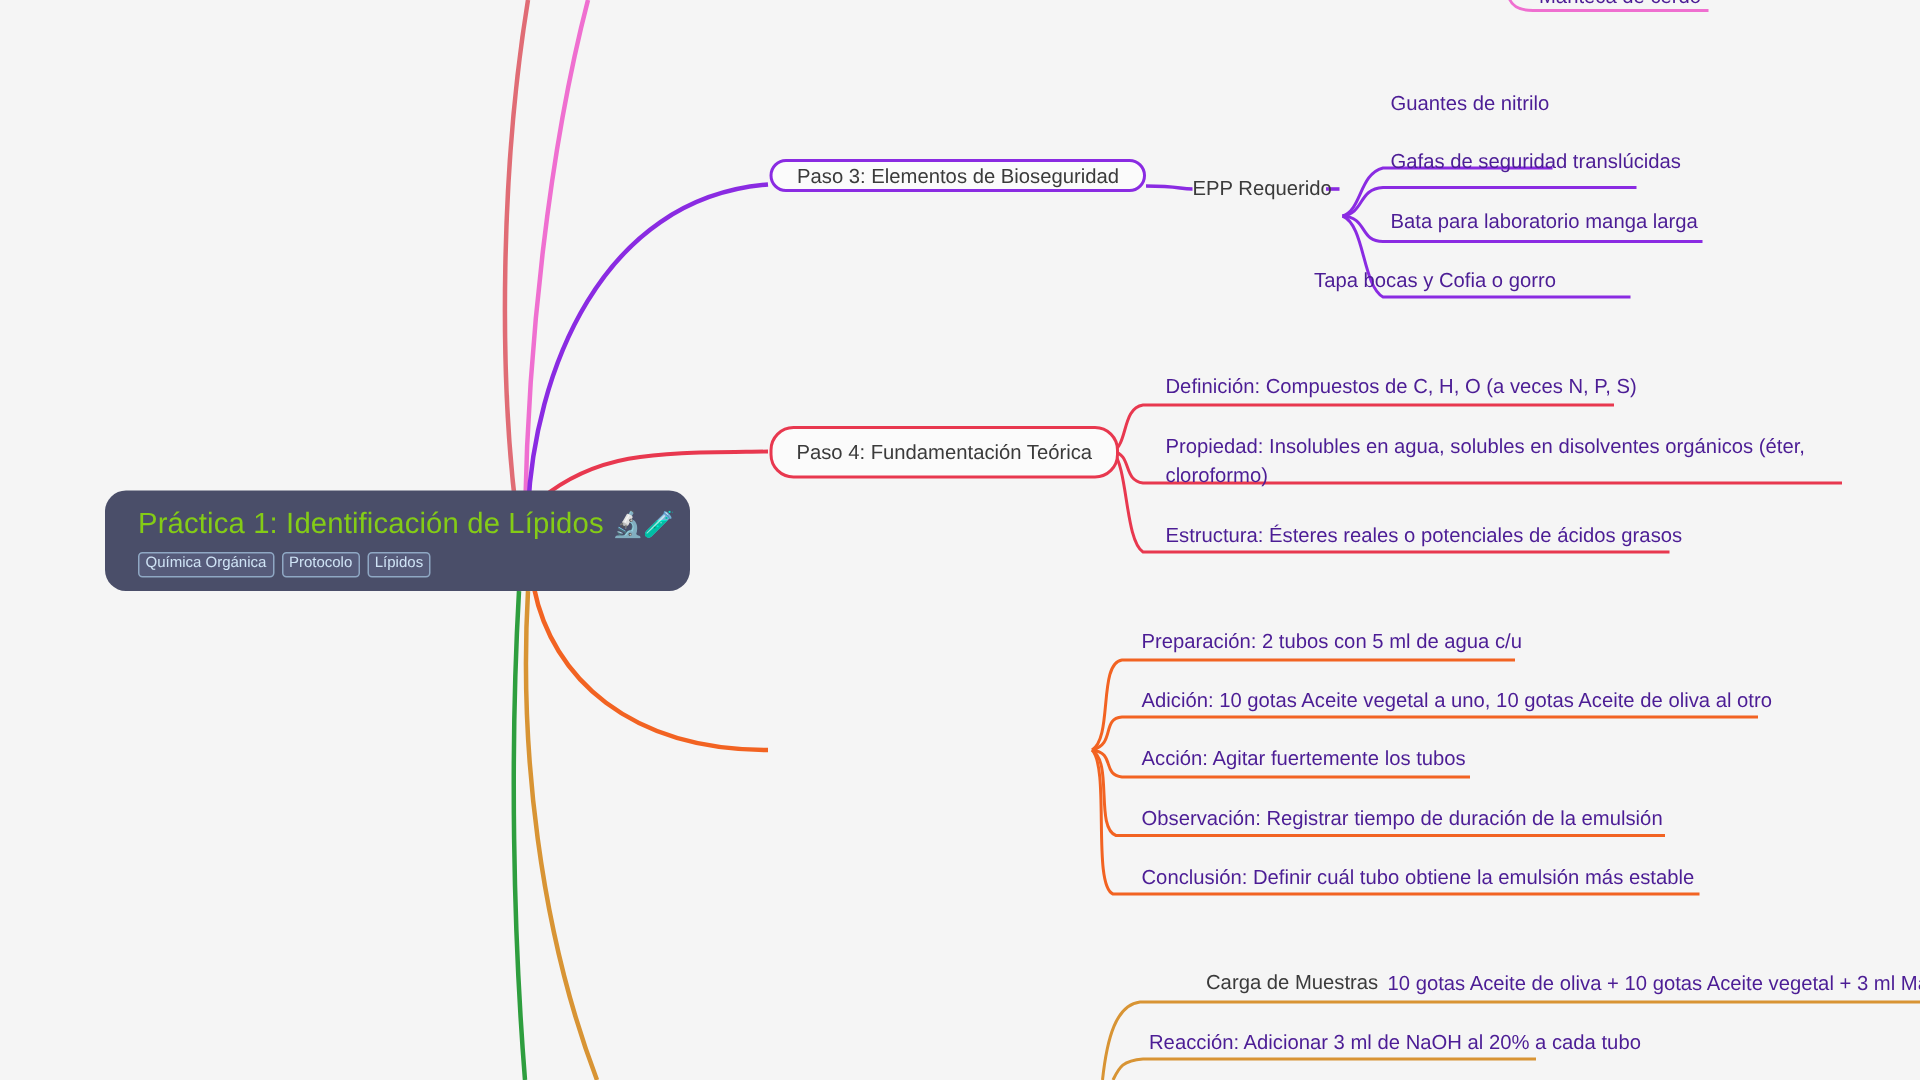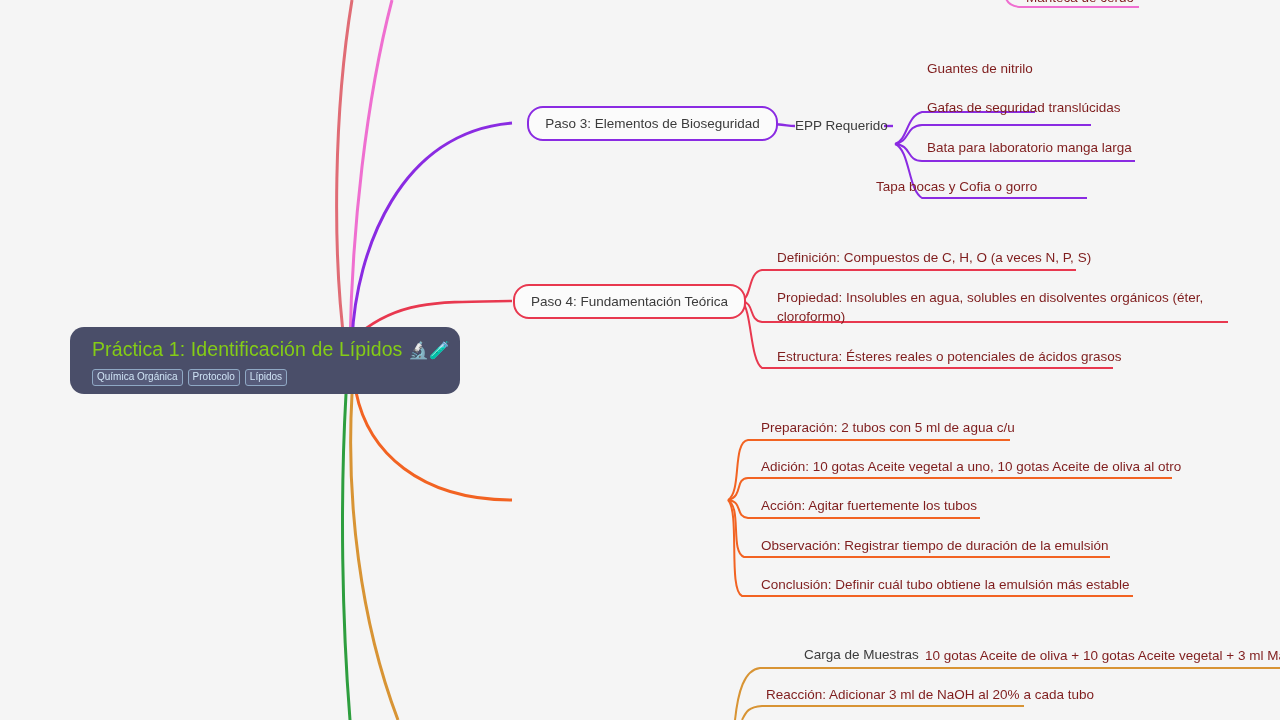--- a/index.html
+++ b/index.html
@@ -86,21 +86,21 @@
     color: #3b3b3b;
     white-space: nowrap;
     z-index: 20;
   }
 
   
   .leaf {
     position: absolute;
     font-size: 13.5px;
     line-height: 19px;
-    color: #7f1d1d;
+    color: #4c1d95;
     white-space: nowrap;
     z-index: 20;
   }
   .leaf.wrap {
     white-space: normal;
     width: 430px;
   }
   .leaf.clipped {
     white-space: nowrap;
   }
@@ -165,21 +165,21 @@
     </div>
     <div class="root-tags">
       <span class="tag">Química Orgánica</span>
       <span class="tag">Protocolo</span>
       <span class="tag">Lípidos</span>
     </div>
   </div>
 
   <div class="leaf clipped" style="left:1026px; top:-12px;">Manteca de cerdo</div>
 
-  <div class="pill" style="left:527px; top:106px; width:251px; height:35px; border-color:#8a2be2;">
+  <div class="pill" style="left:513px; top:106px; width:251px; height:22px; border-color:#8a2be2;justify-content:flex-end;">
     <span>Paso 3: Elementos de Bioseguridad</span>
   </div>
 
   <div class="node-label-plain" style="left:795px; top:118px;">EPP Requerido</div>
 
   <div class="leaf" style="left:927px; top:59px;">Guantes de nitrilo</div>
   <div class="leaf" style="left:927px; top:98px;">Gafas de seguridad translúcidas</div>
   <div class="leaf" style="left:927px; top:138px;">Bata para laboratorio manga larga</div>
   <div class="leaf" style="left:876px; top:177px;">Tapa bocas y Cofia o gorro</div>
 

